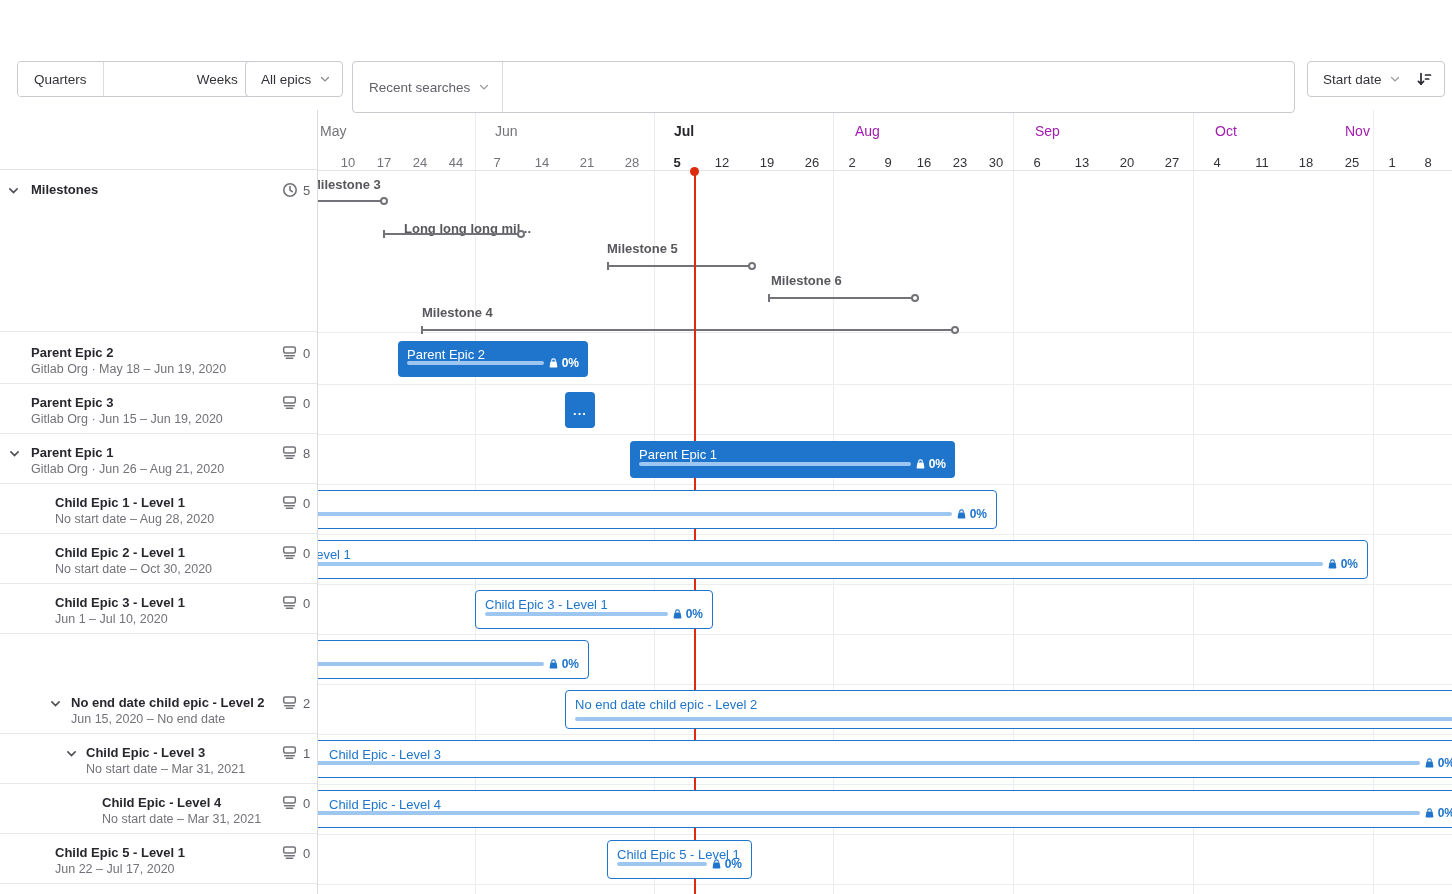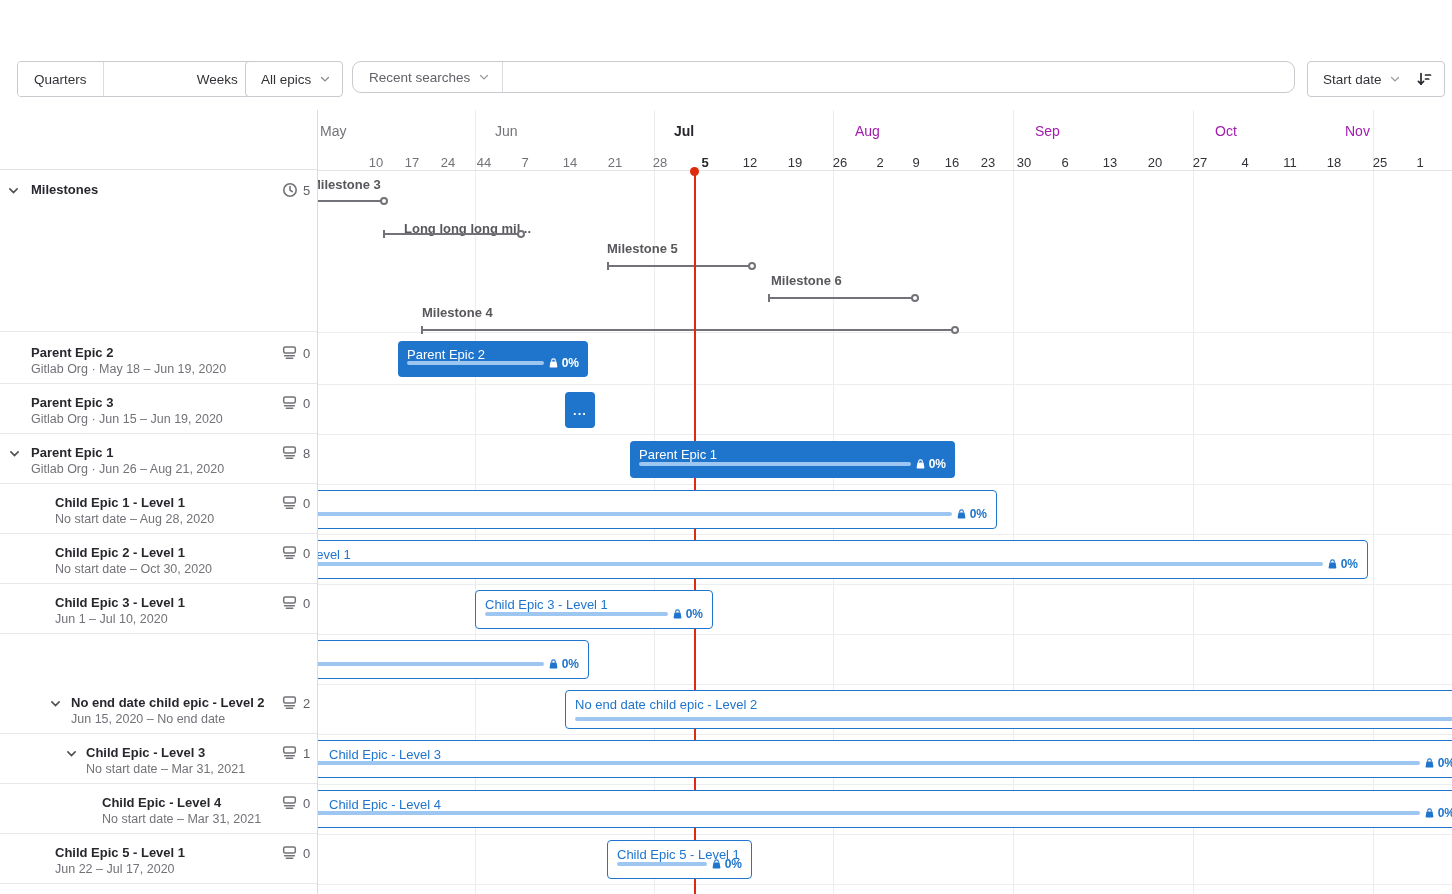--- a/index.html
+++ b/index.html
@@ -18,36 +18,36 @@
   .filterbar { position:absolute; left:0; top:40px; width:100%; height:70px; background:#fff; z-index:10; }
   .seg { position:absolute; left:17px; top:21px; height:36px; display:flex; border:1px solid #c9c9cf;
          border-radius:4px; overflow:hidden; background:#fff; }
   .seg button { height:100%; padding:0 16px; font-size:13.5px; font-family:inherit; color:#333238;
                 background:#fff; border:none; border-right:1px solid #dcdcde; cursor:pointer; }
   .seg button:last-child { border-right:none; }
   .seg button.sel { background:#fca5a5;margin-top:48px; }
   .dd { position:absolute; top:21px; height:36px; border:1px solid #c9c9cf; border-radius:4px; background:#fff;
         display:flex; align-items:center; font-size:13.5px; color:#333238; cursor:pointer; }
   .chev { width:10px; height:10px; display:inline-block; }
-  .searchbox { position:absolute; left:352px; top:21px; width:943px; height:32px; border:1px solid #c9c9cf;
-               border-radius:9px; background:#fff; display:flex; align-items:center; }
+  .searchbox { position:absolute; left:352px; top:21px; width:943px; height:52px; border:1px solid #c9c9cf;
+               border-radius:4px; background:#fff; display:flex; align-items:center; }
   .recent { display:flex; align-items:center; gap:9px; padding:0 13px 0 16px; height:100%; font-size:13.5px;
             color:#626168; cursor:pointer; }
   .vdiv { width:1px; height:100%; background:#dcdcde; }
   .searchbox input { flex:1; height:100%; border:none; outline:none; font-size:13.5px; padding-left:12px;
                      font-family:inherit; color:#333238; background:transparent; }
   .searchbox input::placeholder { color:#a4a3a8; }
 
   
   .roadmap { position:absolute; left:0; top:110px; width:1452px; height:784px; overflow:hidden; background:#fff; }
   .month-line { position:absolute; top:0; bottom:0; width:1px; background:#ececee; z-index:1; }
   .hdr-border { position:absolute; left:0; top:60px; width:100%; height:1px; background:#e3e3e6; z-index:1; }
   .month-lbl { position:absolute; top:13px; font-size:14px; z-index:2; }
   .m-past { color:#737278; } .m-cur { color:#28272d; font-weight:700; } .m-fut { color:#a21caf; }
-  .week-lbl { position:absolute; top:45px; font-size:13px; transform:translateX(-50%); z-index:2;margin-left:28px; }
+  .week-lbl { position:absolute; top:45px; font-size:13px; transform:translateX(-50%); z-index:2; }
   .w-past { color:#737278; } .w-cur { color:#28272d; font-weight:700; } .w-fut { color:#333238; }
 
   .row-line { position:absolute; left:0; width:100%; height:1px; background:#ededef; z-index:1; }
 
   
   .ms-label { position:absolute; font-size:13px; font-weight:600; color:#57575c; white-space:nowrap; z-index:2; }
   .ms-line { position:absolute; height:2px; background:#737278; z-index:2; }
   .ms-tick { position:absolute; left:0; top:-3px; width:2px; height:8px; background:#737278; }
   .ms-dot { position:absolute; right:-4px; top:-3px; width:8px; height:8px; border:2px solid #737278;
             border-radius:50%; background:#fff; }

